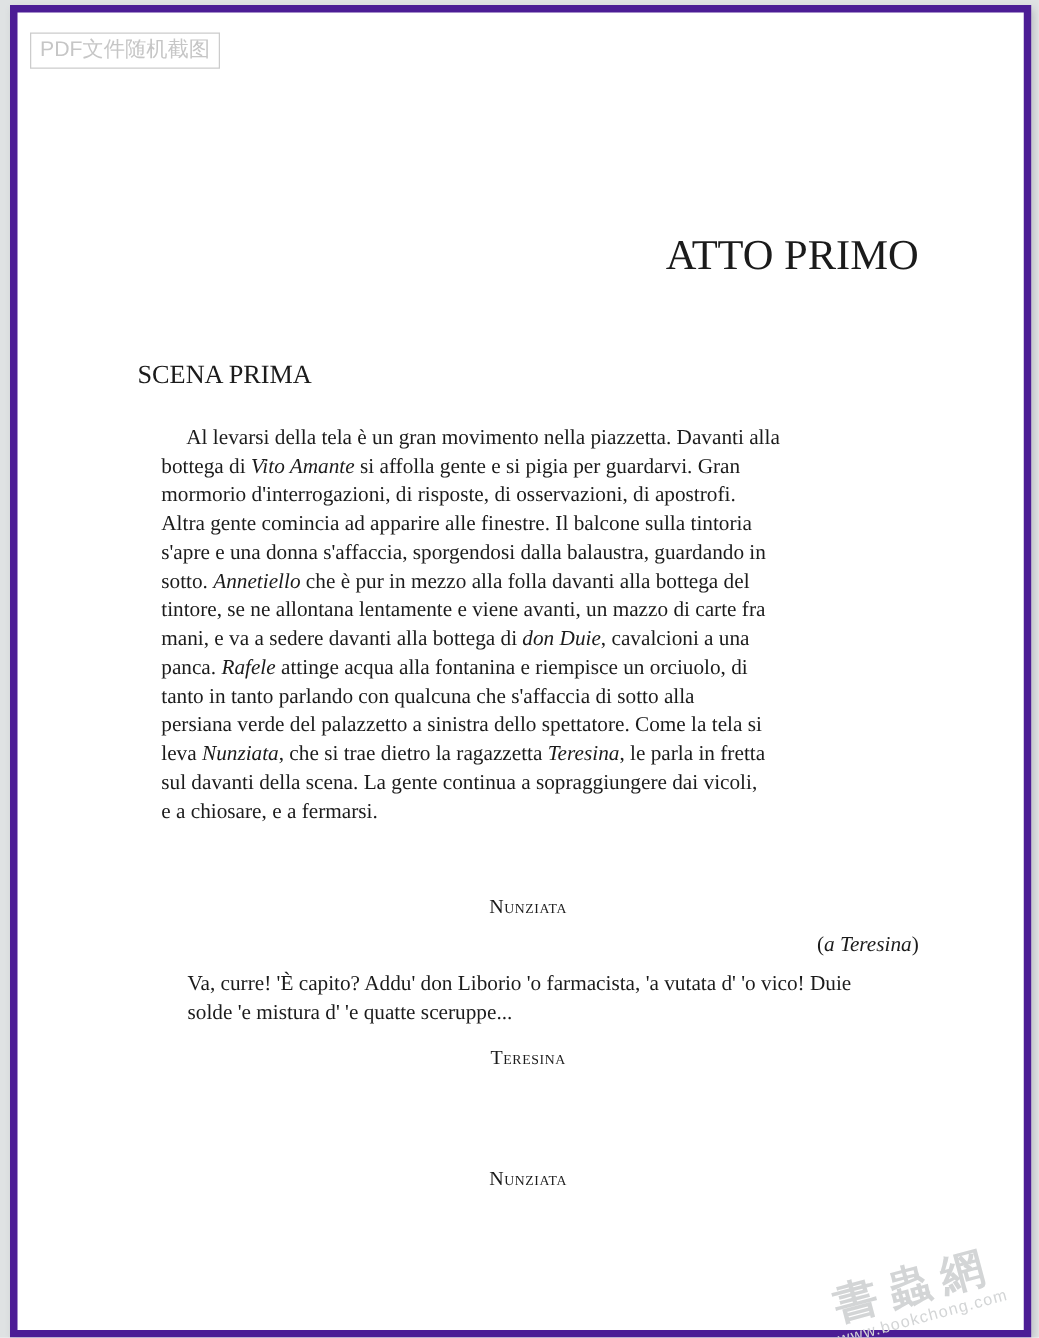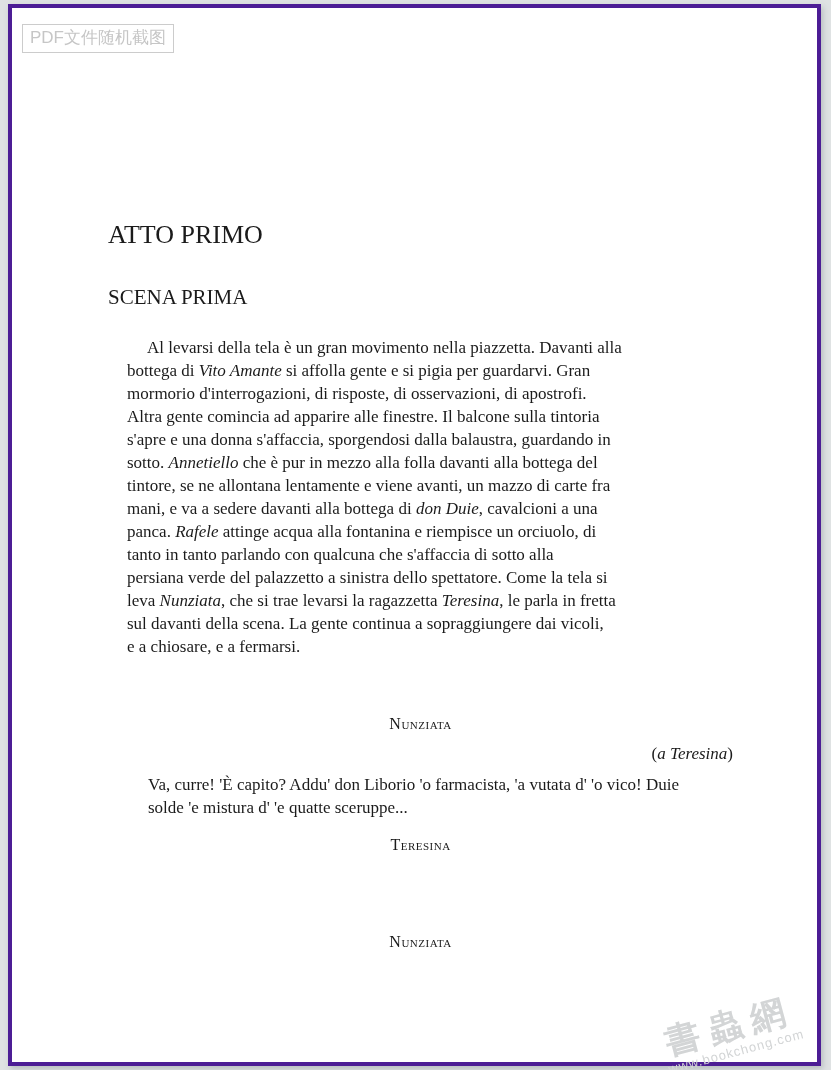--- a/index.html
+++ b/index.html
@@ -16,46 +16,45 @@
     width: 831px;
     height: 1070px;
   }
   .page {
     position: absolute;
     left: 8px;
     top: 4px;
     width: 805px;
     height: 1054px;
     background: #ffffff;
-    border: 4px solid #4c1d95;
+    border: 6px solid #4c1d95;
     box-shadow: 2px 3px 6px rgba(110, 120, 125, 0.35);
     color: #1b1b1b;
   }
   .pdf-label {
     position: absolute;
     left: 10px;
     top: 16px;
     padding: 2px 7px 3px 7px;
     border: 1px solid #cccccc;
     color: #c6c6c6;
     font-family: "Liberation Sans", sans-serif;
     font-size: 17px;
     line-height: 22px;
     background: #ffffff;
   }
   .act-title {
     position: absolute;
     left: 96px;
     top: 179px;
     width: 625px;
-    text-align: left;
-    font-size: 26px;
+    text-align: right;
+    font-size: 34px;
     line-height: 32px;
     white-space: pre;
-    margin-top: 32px;
   }
   .scene-title {
     position: absolute;
     left: 96px;
     top: 276px;
     width: 625px;
     text-align: left;
     font-size: 21px;
     line-height: 26px;
     white-space: pre;
@@ -147,21 +146,21 @@
 bottega di </span><i>Vito Amante</i><span> si affolla gente e si pigia per guardarvi. Gran
 mormorio d'interrogazioni, di risposte, di osservazioni, di apostrofi.
 Altra gente comincia ad apparire alle finestre. Il balcone sulla tintoria
 s'apre e una donna s'affaccia, sporgendosi dalla balaustra, guardando in
 sotto. </span><i>Annetiello</i><span> che è pur in mezzo alla folla davanti alla bottega del
 tintore, se ne allontana lentamente e viene avanti, un mazzo di carte fra
 mani, e va a sedere davanti alla bottega di </span><i>don Duie</i><span>, cavalcioni a una
 panca. </span><i>Rafele</i><span> attinge acqua alla fontanina e riempisce un orciuolo, di
 tanto in tanto parlando con qualcuna che s'affaccia di sotto alla
 persiana verde del palazzetto a sinistra dello spettatore. Come la tela si
-leva </span><i>Nunziata</i><span>, che si trae levarsi la ragazzetta </span><i>Teresina</i><span>, le parla in fretta
+leva </span><i>Nunziata</i><span>, che si trae dietro la ragazzetta </span><i>Teresina</i><span>, le parla in fretta
 sul davanti della scena. La gente continua a sopraggiungere dai vicoli,
 e a chiosare, e a fermarsi.</span></div>
 
     <div class="speaker sp-1">Nunziata</div>
     <div class="cue cue-1"><span>(</span><i>a Teresina</i><span>)</span></div>
     <div class="dialogue-line ln-1">Va, curre! 'È capito? Addu' don Liborio 'o farmacista, 'a vutata d' 'o vico! Duie
 solde 'e mistura d' 'e quatte sceruppe...</div>
 
     <div class="speaker sp-2">Teresina</div>
 

